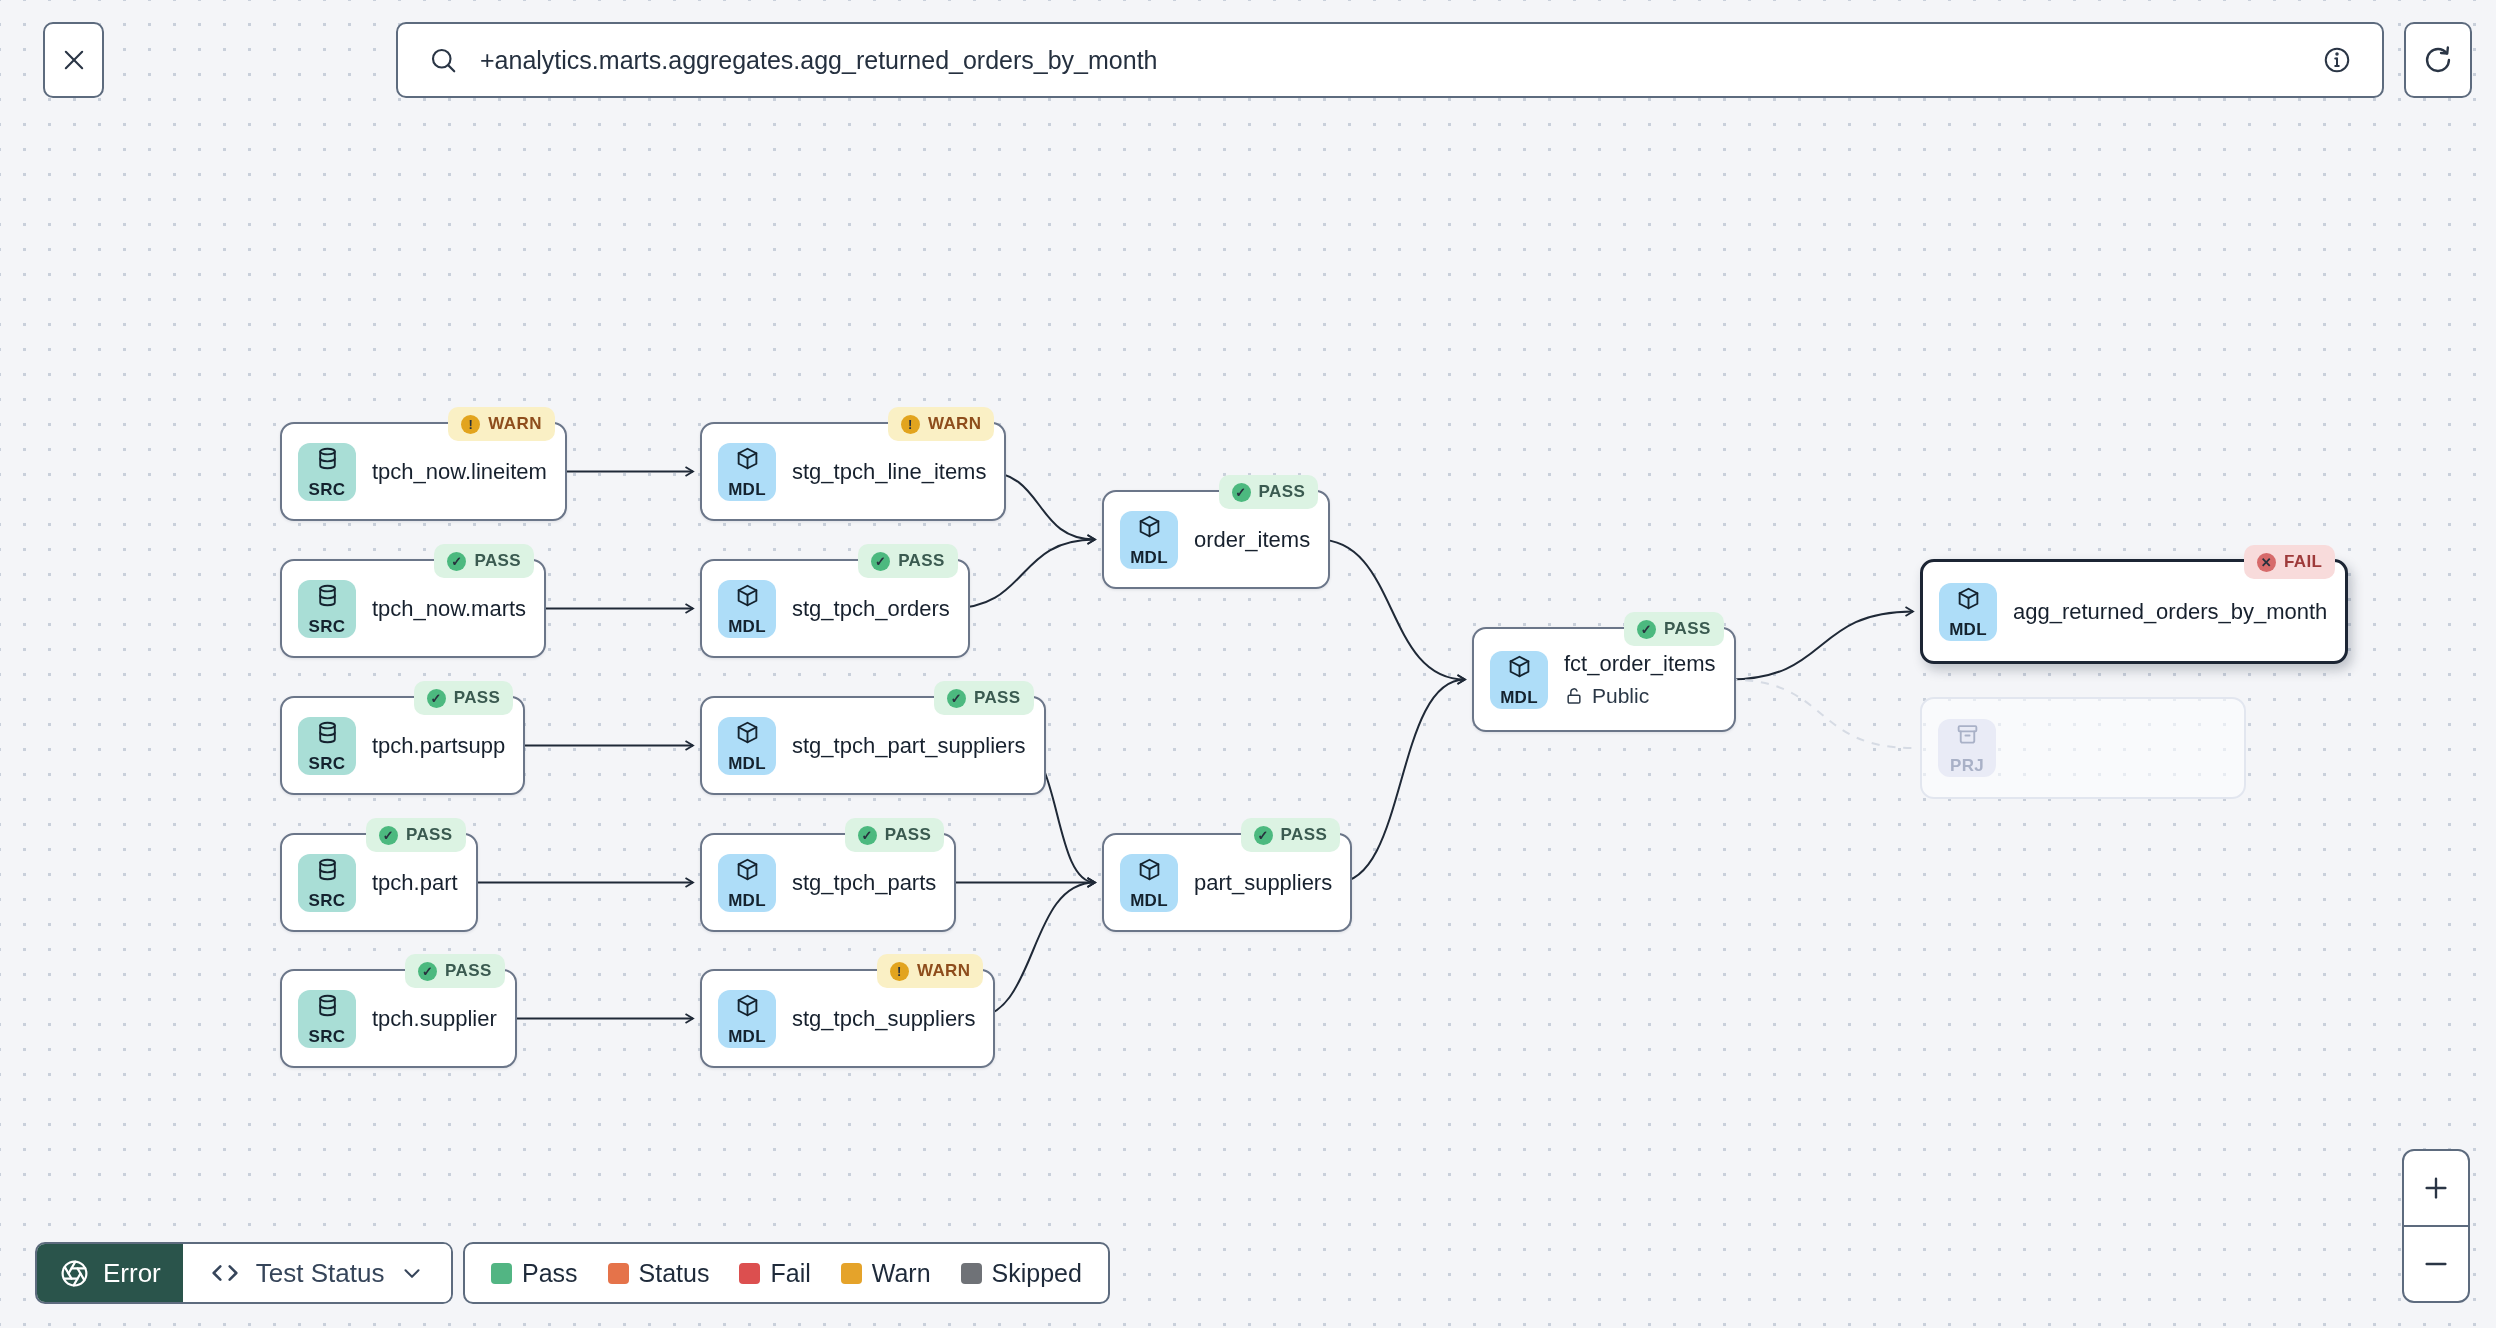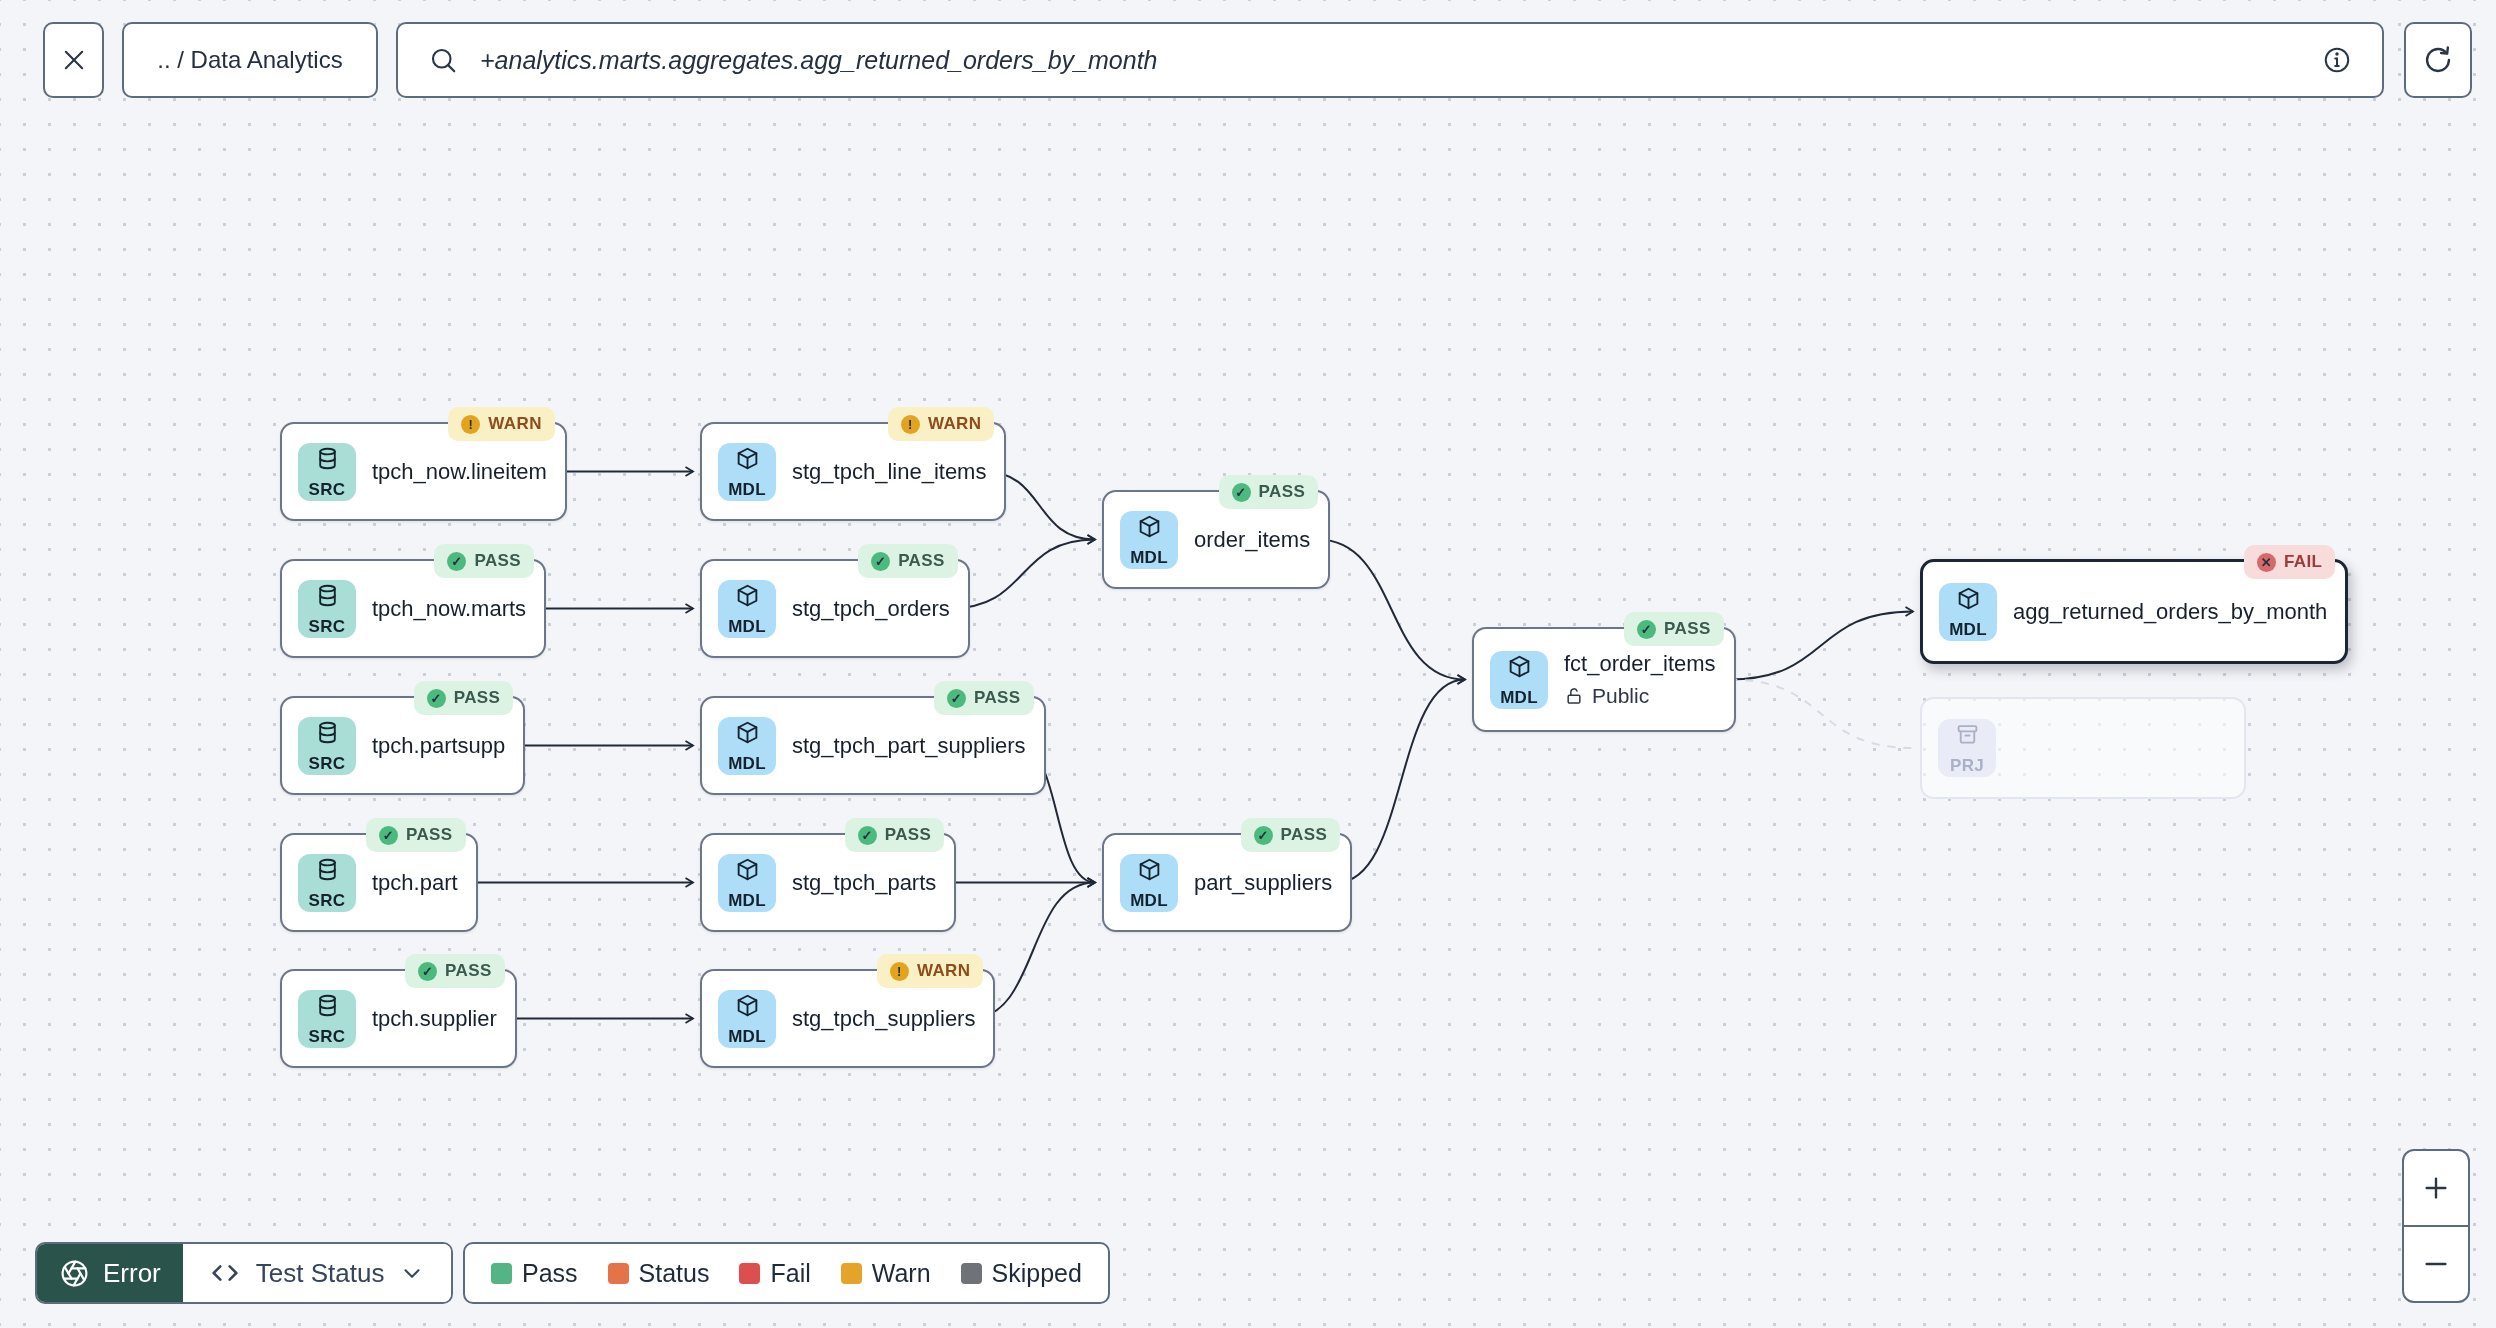--- a/index.html
+++ b/index.html
@@ -7,21 +7,21 @@
   .canvas{position:absolute;inset:0;background-color:#F4F5F8;
     background-image:radial-gradient(circle,#C9D0DB 1.6px,transparent 1.8px);
     background-size:25px 25px;background-position:12px 12px;}
   #edge-layer{position:absolute;left:0;top:0;width:2496px;height:1328px;z-index:1;}
   
   .btn{position:absolute;background:#fff;border:2px solid #5D6B7E;border-radius:10px;
     display:flex;align-items:center;justify-content:center;color:#2A3545;box-sizing:border-box;z-index:5;cursor:pointer;}
   .close-btn{left:43px;top:22px;width:61px;height:76px;}
   .breadcrumb-btn{left:122px;top:22px;width:256px;height:76px;font-size:24px;color:#25303F;}
   .search-bar{left:396px;top:22px;width:1988px;height:76px;justify-content:flex-start;padding:0 30px;gap:20px;cursor:text;}
-  .search-bar input{flex:1;border:none;outline:none;background:transparent;font-family:inherit;font-size:25px;color:#25303F;font-style:italic;}
+  .search-bar input{flex:1;border:none;outline:none;background:transparent;font-family:inherit;font-size:25px;color:#25303F;}
   .refresh-btn{left:2404px;top:22px;width:68px;height:76px;}
   .icon{display:inline-flex;align-items:center;justify-content:center;}
   .icon svg{display:block;}
   
   .node{position:absolute;background:#fff;border:2px solid #6B7689;border-radius:14px;
     display:flex;align-items:center;gap:16px;padding:0 18px 0 16px;box-sizing:border-box;
     box-shadow:0 1px 3px rgba(20,30,50,.10);z-index:2;cursor:pointer;}
   .node.selected{border:3.5px solid #1C2534;box-shadow:4px 6px 12px rgba(25,35,55,.25);z-index:3;}
   .node.faded{background:rgba(252,253,255,.6);border:2px solid #E2E6EF;box-shadow:none;}
   .chip{width:58px;height:58px;border-radius:12px;display:flex;flex-direction:column;align-items:center;
@@ -375,23 +375,20 @@
 
   <div class="btn close-btn">
     <span class="icon">
       <svg width="28" height="28" viewBox="0 0 24 24" fill="none" stroke="#2A3545" stroke-width="1.8" stroke-linecap="round">
           <line x1="5" y1="5" x2="19" y2="19"></line>
           <line x1="19" y1="5" x2="5" y2="19"></line>
         </svg>
     </span>
   </div>
 
-  <div class="btn breadcrumb-btn">
-    <span>.. / Data Analytics</span>
-  </div>
 
   <div class="btn search-bar">
     <span class="icon">
       <svg width="30" height="30" viewBox="0 0 24 24" fill="none" stroke="#2A3545" stroke-width="1.7" stroke-linecap="round">
           <circle cx="11" cy="11" r="7"></circle>
           <line x1="16.3" y1="16.3" x2="21" y2="21"></line>
         </svg>
     </span>
     <input type="text" value="+analytics.marts.aggregates.agg_returned_orders_by_month" style="">
     <span class="icon">

